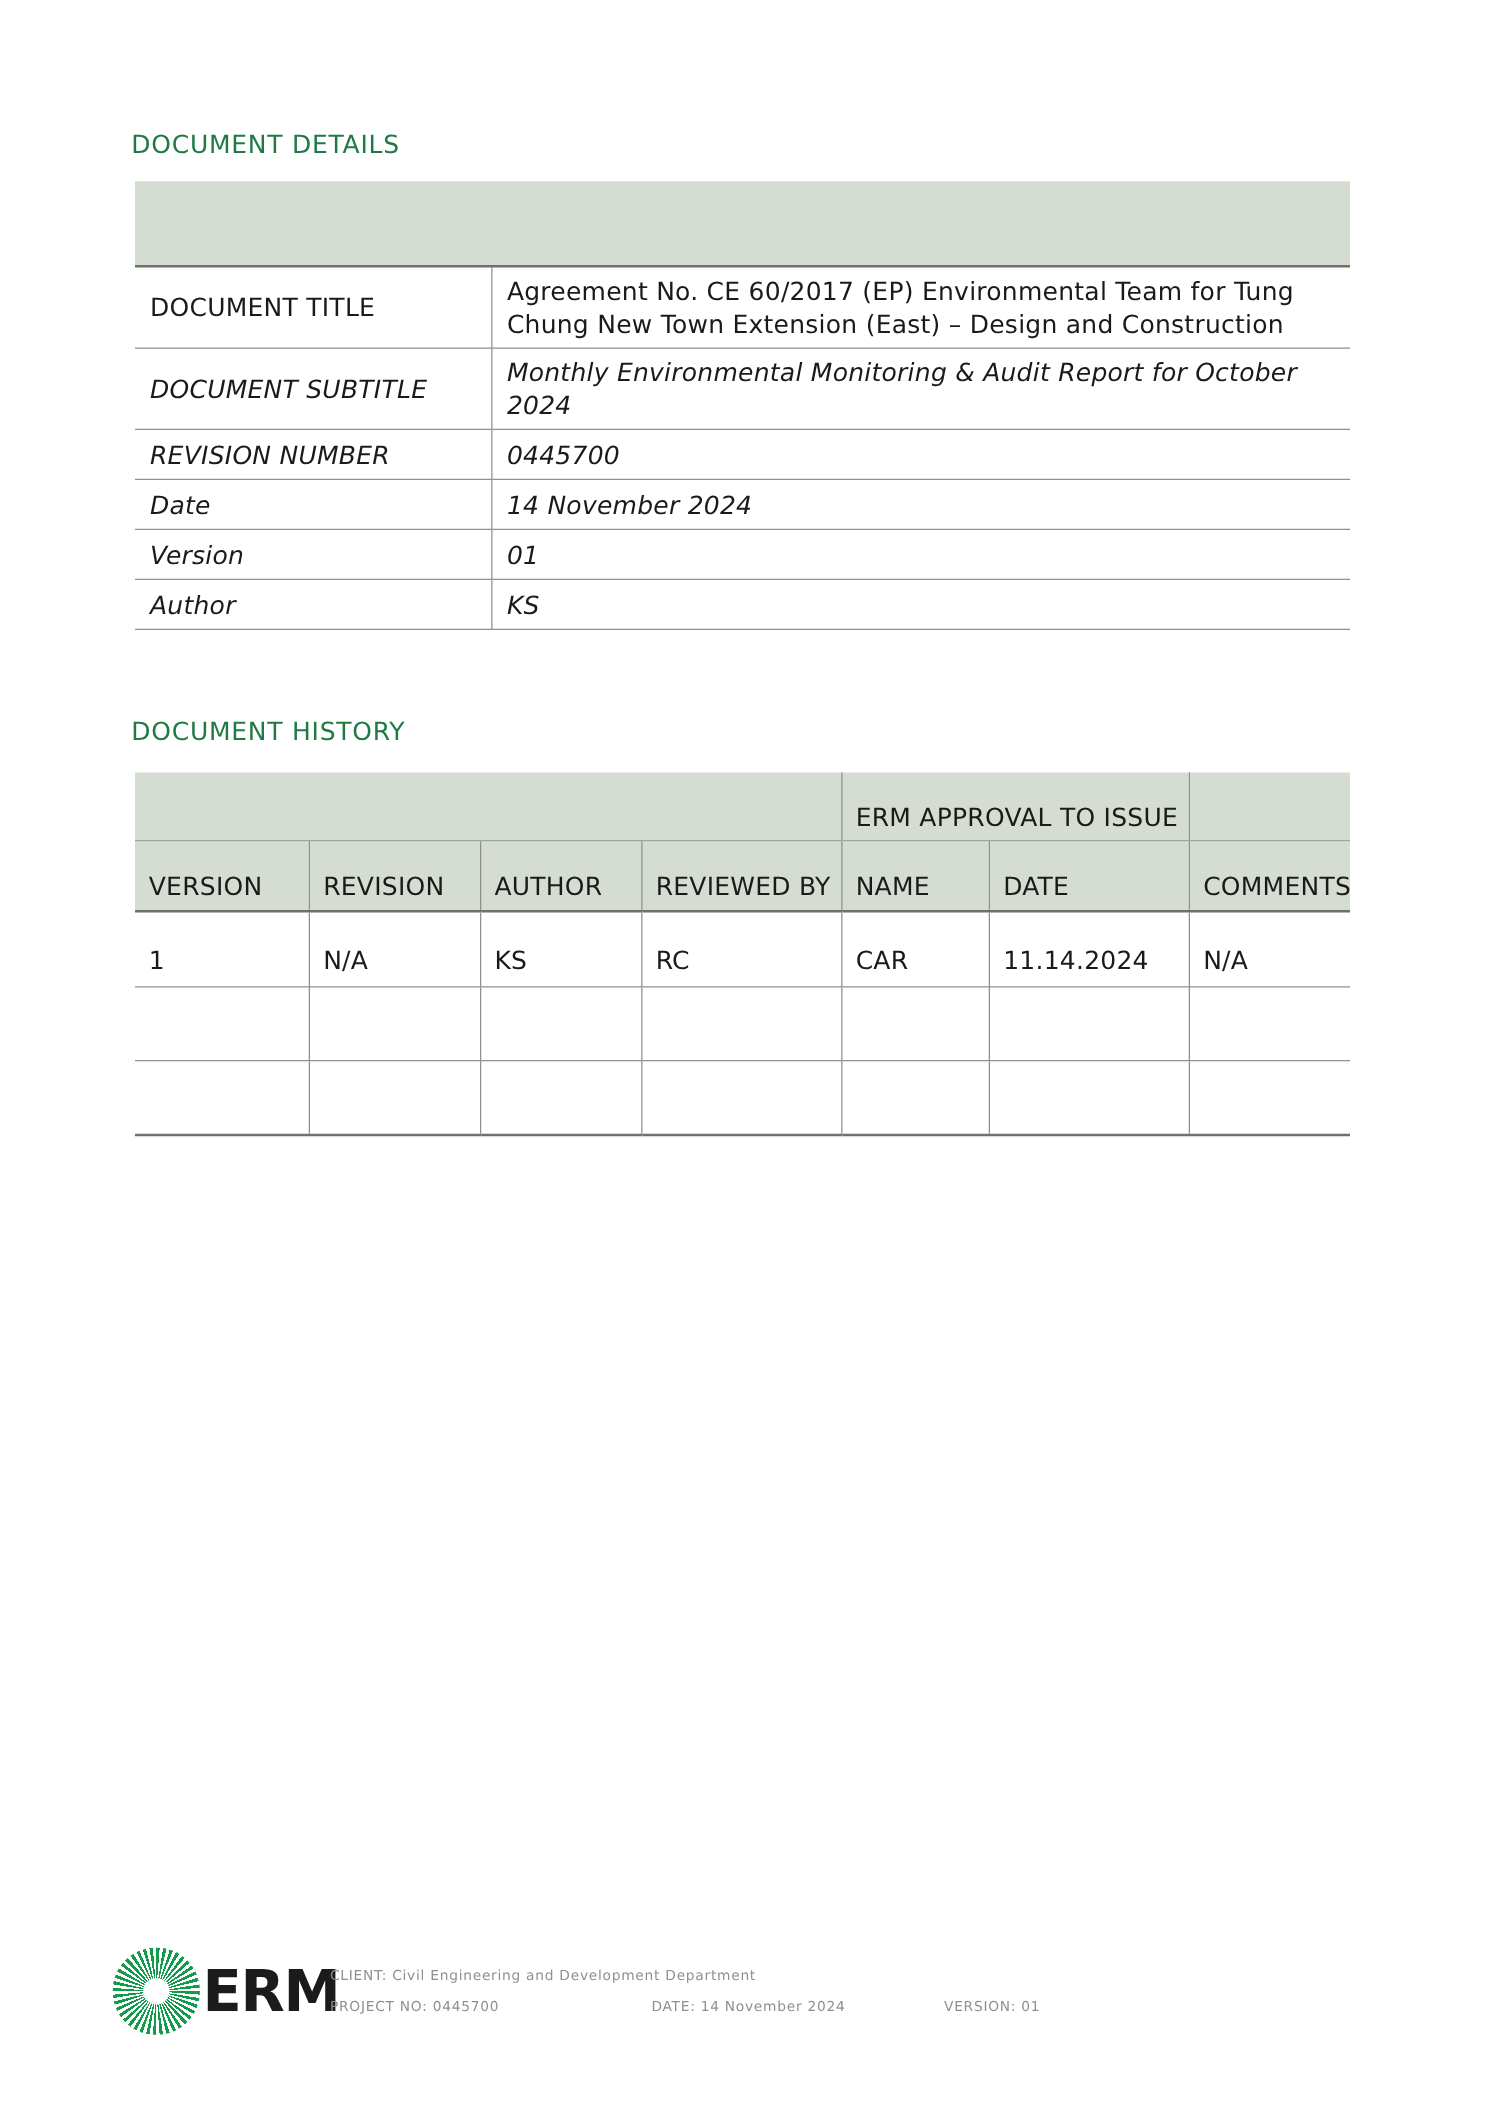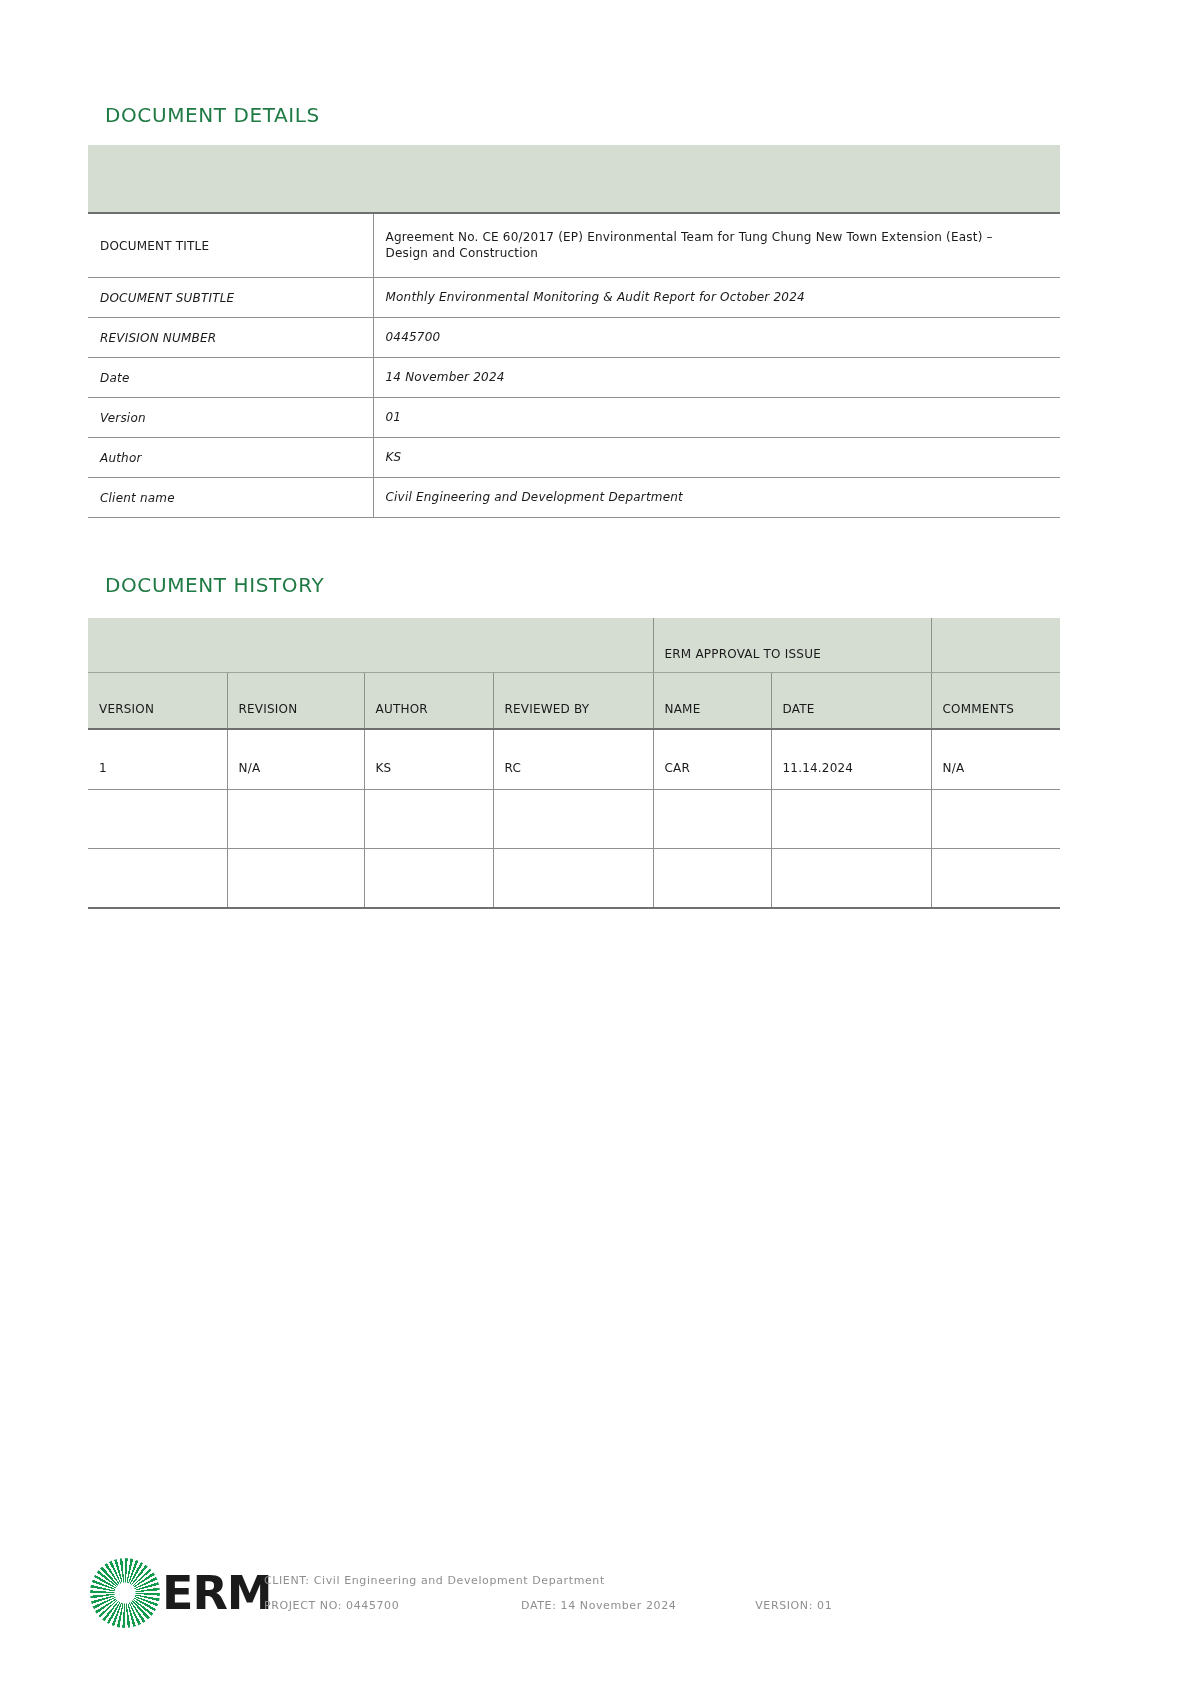--- a/index.html
+++ b/index.html
@@ -23,25 +23,25 @@
     font-weight: 400;
     letter-spacing: 0.6px;
     color: #1f7a44;
     text-align: center;
   }
   #details-heading { top: 103px; }
   #history-heading { top: 573px; }
 
   table.doc-table {
     position: absolute;
-    left: 88px;
+    left: 108px;
     width: 972px;
     border-collapse: collapse;
     table-layout: fixed;
-    font-size: 12px;
+    font-size: 20px;
     letter-spacing: 0.2px;
   }
   #details-table { top: 145px; }
   #history-table { top: 618px; }
 
   .band-cell {
     background: #d5ddd3;
   }
   #details-table td {
     vertical-align: middle;
@@ -173,26 +173,20 @@
       <tr class="data-row row-std">
         <td class="label-cell">Version</td>
         <td>
             <div class="value-wrap">01</div>
           </td>
       </tr>
       <tr class="data-row row-std">
         <td class="label-cell">Author</td>
         <td>
             <div class="value-wrap">KS</div>
-          </td>
-      </tr>
-      <tr class="data-row row-std">
-        <td class="label-cell">Client name</td>
-        <td>
-            <div class="value-wrap">Civil Engineering and Development Department</div>
           </td>
       </tr>
     </tbody>
   </table>
 
   <div id="history-heading" class="section-heading">DOCUMENT HISTORY</div>
 
   <table id="history-table" class="doc-table">
     <colgroup>
       <col style="width:139px">

